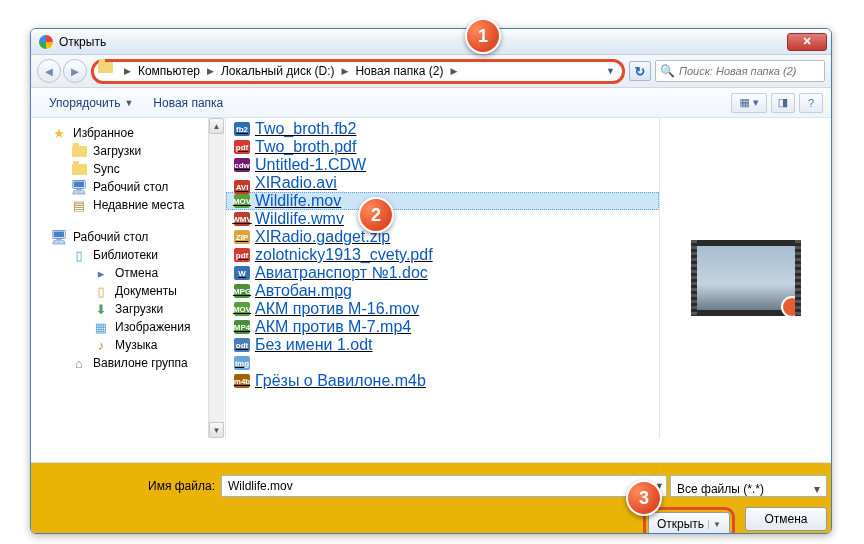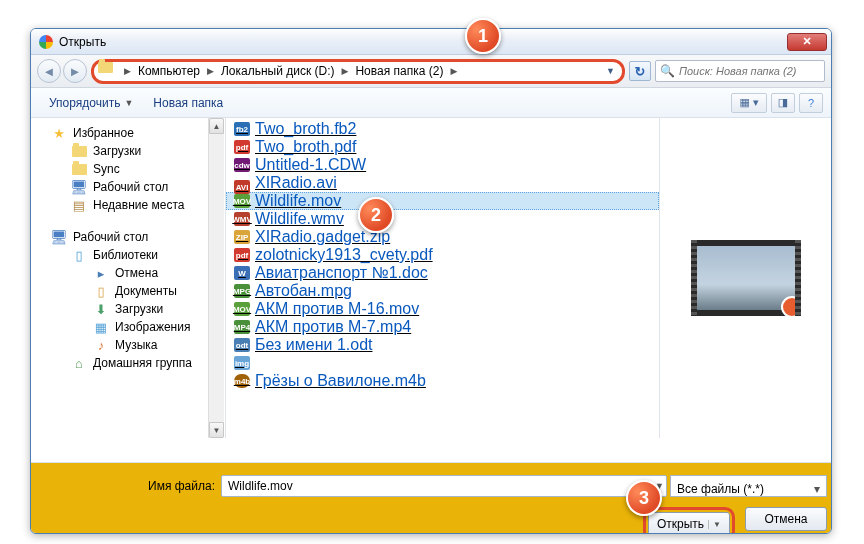--- a/index.html
+++ b/index.html
@@ -188,21 +188,21 @@
         <div class="side-item subsub">
               <span class="side-icon" style="color:#5aa5d8">▦</span>
               <span>Изображения</span>
             </div>
         <div class="side-item subsub">
               <span class="side-icon" style="color:#d87a3a">♪</span>
               <span>Музыка</span>
             </div>
         <div class="side-item sub">
               <span class="side-icon" style="color:#5a9f5a">⌂</span>
-              <span>Домашняя группа</span>
+              <span>Вавилоне группа</span>
             </div>
       </div>
       <div class="side-scroll">
         <div class="side-scroll-btn up">▲</div>
         <div class="side-scroll-btn down">▼</div>
       </div>
     </div>
 
     <div class="filelist" id="filelist">
           <div class="filerow">
@@ -254,21 +254,21 @@
             <div class="file-name">АКМ против М-7.mp4</div>
           </div>
           <div class="filerow">
             <div class="file-icon fic" style="background: rgb(74, 127, 181);">odt</div>
             <div class="file-name">Без имени 1.odt</div>
           </div>
           <div class="filerow">
             <div class="file-icon fic" style="background: rgb(106, 165, 216);">img</div>
           </div>
           <div class="filerow">
-            <div class="file-icon fic" style="background: #a16207; border-radius: 7px;">m4b</div>
+            <div class="file-icon fic" style="background: #a16207;">m4b</div>
             <div class="file-name">Грёзы о Вавилоне.m4b</div>
           </div>
         </div>
 
     <div class="preview">
       <div class="preview-thumb">
         <div class="preview-badge"></div>
       </div>
     </div>
   </div>

